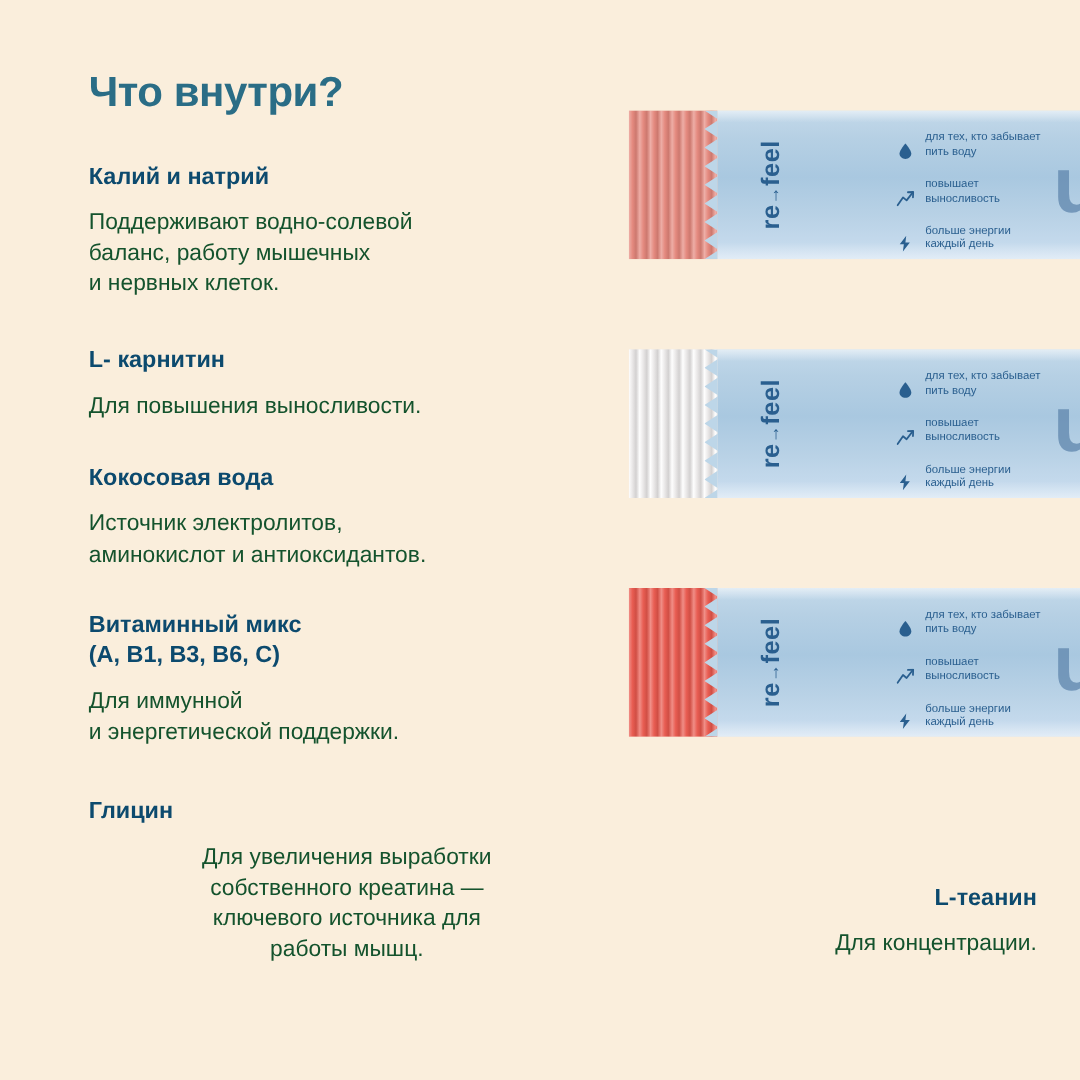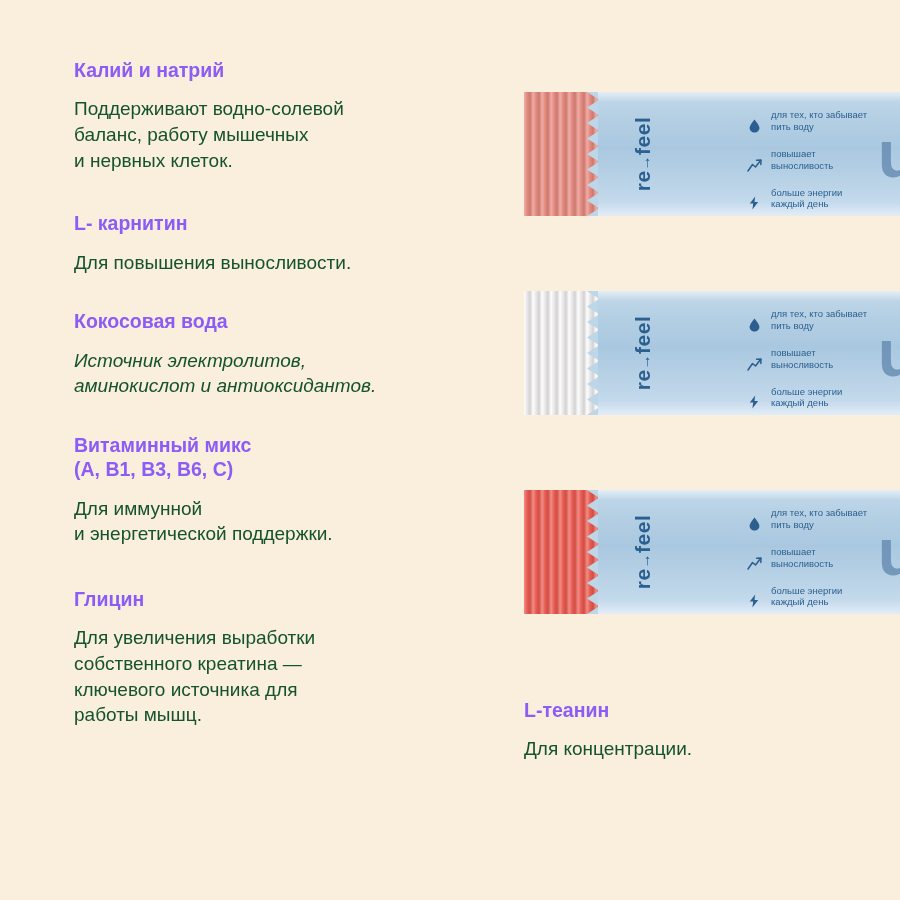--- a/index.html
+++ b/index.html
@@ -35,21 +35,21 @@
     letter-spacing: -0.4px;
     margin: 0 0 38px 0;
     line-height: 1.1;
   }
   .section {
     margin-bottom: 30px;
   }
   .section-title {
     font-size: 19.5px;
     font-weight: bold;
-    color: #8b5cf6;
+    color: #0c4a6e;
     line-height: 1.25;
     margin: 0 0 14px 0;
   }
   .section-body {
     font-size: 19px;
     color: #14532d;
     line-height: 1.35;
     margin: 0;
     font-weight: normal;
   }
@@ -58,22 +58,23 @@
   .sec-1 { margin-bottom: 38px; }
   .sec-2 { margin-bottom: 34px; margin-top: 32px; }
   .sec-3 { margin-bottom: 34px; }
   .sec-4 { margin-bottom: 40px; }
   .sec-5 { margin-bottom: 0; }
 
   
   .right-bottom {
     position: absolute;
     left: 524px;
-    top: 698px;
+    top: 736px;
     width: 340px;
+    text-align: right;
   }
 
   
   .sachet {
     position: absolute;
     height: 124px;
     display: flex;
     align-items: stretch;
     overflow: hidden;
   }
@@ -228,49 +229,50 @@
     opacity: 0.75;
     line-height: 1;
   }
 </style>
 </head>
 <body>
 
 <div class="page">
 
   <div class="left-col">
+    <h1 class="heading">Что внутри?</h1>
 
     <div class="section sec-1">
       <div class="section-title">Калий и натрий</div>
       <p class="section-body" style="white-space: pre-line;">Поддерживают водно-солевой
 баланс, работу мышечных
 и нервных клеток.</p>
     </div>
 
     <div class="section sec-2">
       <div class="section-title">L- карнитин</div>
       <p class="section-body" style="white-space: pre-line;">Для повышения выносливости.</p>
     </div>
 
     <div class="section sec-3">
       <div class="section-title">Кокосовая вода</div>
-      <p class="section-body" style="white-space: pre-line; font-style: italic;">Источник электролитов,
+      <p class="section-body" style="white-space: pre-line;">Источник электролитов,
 аминокислот и антиоксидантов.</p>
     </div>
 
     <div class="section sec-4">
       <div class="section-title" style="white-space: pre-line;">Витаминный микс
 (A, B1, B3, B6, C)</div>
       <p class="section-body" style="white-space: pre-line;">Для иммунной
 и энергетической поддержки.</p>
     </div>
 
     <div class="section sec-5">
       <div class="section-title">Глицин</div>
-      <p class="section-body" style="white-space: pre-line;">Для увеличения выработки
+      <p class="section-body" style="white-space: pre-line; text-align: center;">Для увеличения выработки
 собственного креатина —
 ключевого источника для
 работы мышц.</p>
     </div>
   </div>
 
   <div class="right-bottom">
     <div class="section-title">L-теанин</div>
     <p class="section-body" style="white-space: pre-line;">Для концентрации.</p>
   </div>

